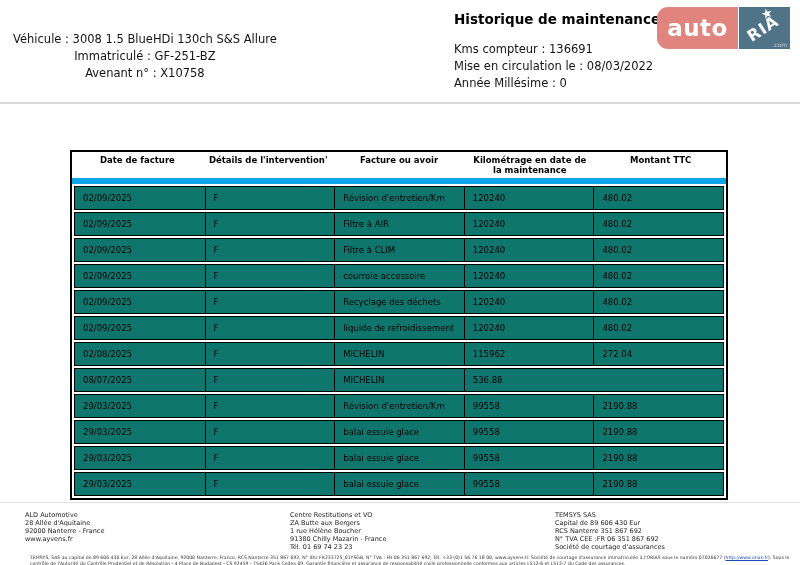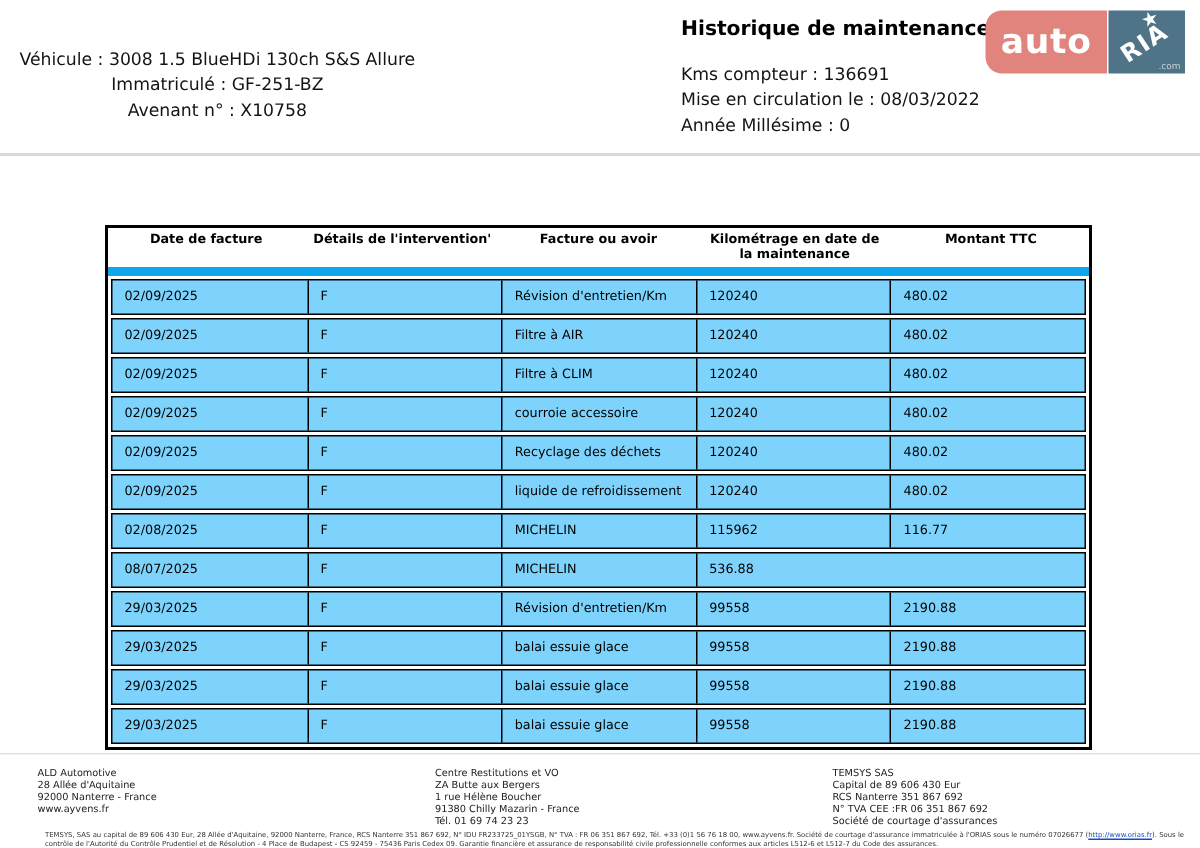--- a/index.html
+++ b/index.html
@@ -22,21 +22,21 @@
   .ria-star { position: absolute; left: 22px; top: -1px; color: #fff; font-size: 13px; transform: rotate(-18deg); }
   .ria-com { position: absolute; right: 3px; bottom: 1px; color: #c7d3da; font-size: 6px; }
 
   .hdr-divider { position: absolute; left: 0; top: 102px; width: 800px; height: 2px; background: #d9d9d9; }
 
   
   .table-box { position: absolute; left: 70px; top: 150px; width: 658px; border: 2px solid #000; background: #fff; }
   .t-header { display: flex; align-items: flex-start; min-height: 31px; border-bottom: 6px solid #0ea5e9; }
   .t-header .hc { width: 20%; text-align: center; font-weight: bold; font-size: 8.5px; line-height: 10px;
                   padding: 3px 6px; color: #000; }
-  .t-row { display: flex; border: 1px solid #000; margin: 2px; background: #7dd3fc; }
+  .t-row { display: flex; border: 1px solid #000; margin: 2px; background: #0f766e; }
   .t-row .c { width: 20%; font-size: 8.5px; line-height: 10px; padding: 6px 8px; color: #000;
               border-left: 1px solid #000; white-space: nowrap; overflow: hidden; }
   .t-row .c:first-child { border-left: none; }
 
   
   .ftr-divider { position: absolute; left: 0; top: 502px; width: 800px; height: 1px; background: #e0e0e0; }
   .ftr-col { position: absolute; top: 511px; font-size: 6.5px; line-height: 8px; color: #222; }
   .ftr-col-1 { left: 25px; }
   .ftr-col-2 { left: 290px; }
   .ftr-col-3 { left: 555px; }
@@ -122,21 +122,21 @@
           <div class="c">F</div>
           <div class="c">liquide de refroidissement</div>
           <div class="c">120240</div>
           <div class="c">480.02</div>
         </div>
         <div class="t-row">
           <div class="c">02/08/2025</div>
           <div class="c">F</div>
           <div class="c">MICHELIN</div>
           <div class="c">115962</div>
-          <div class="c">116.77</div>
+          <div class="c">272.04</div>
         </div>
         <div class="t-row">
           <div class="c">08/07/2025</div>
           <div class="c">F</div>
           <div class="c">MICHELIN</div>
           <div class="c">536.88</div>
         </div>
         <div class="t-row">
           <div class="c">29/03/2025</div>
           <div class="c">F</div>

